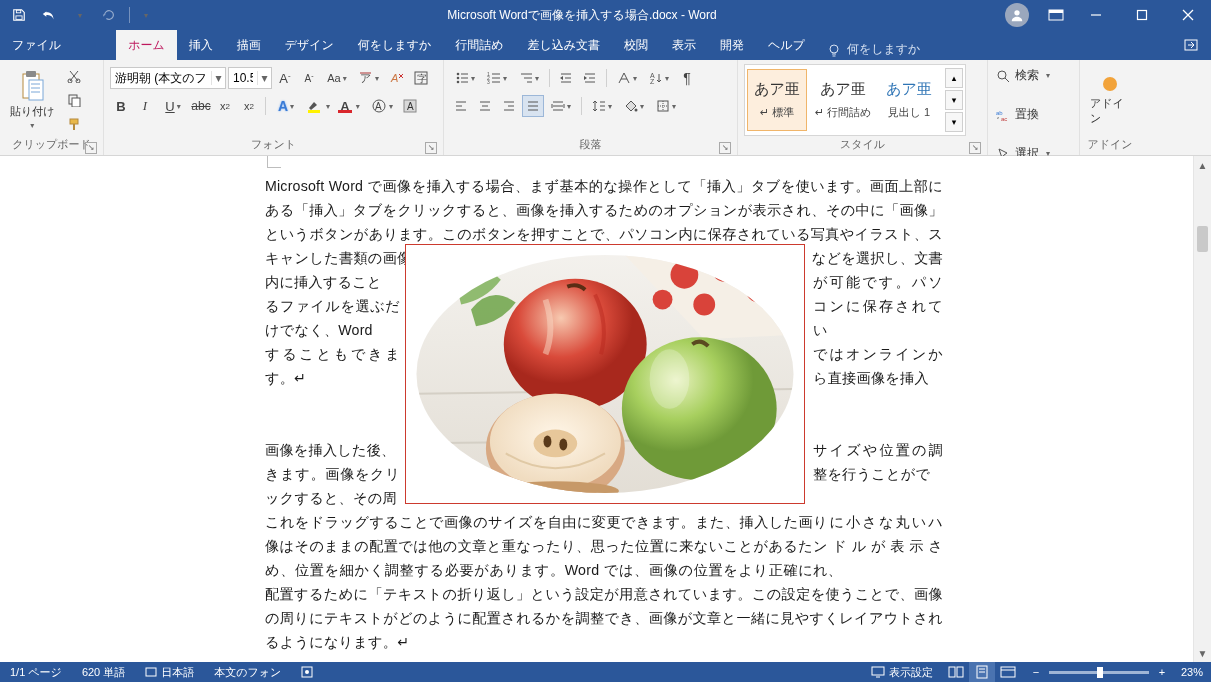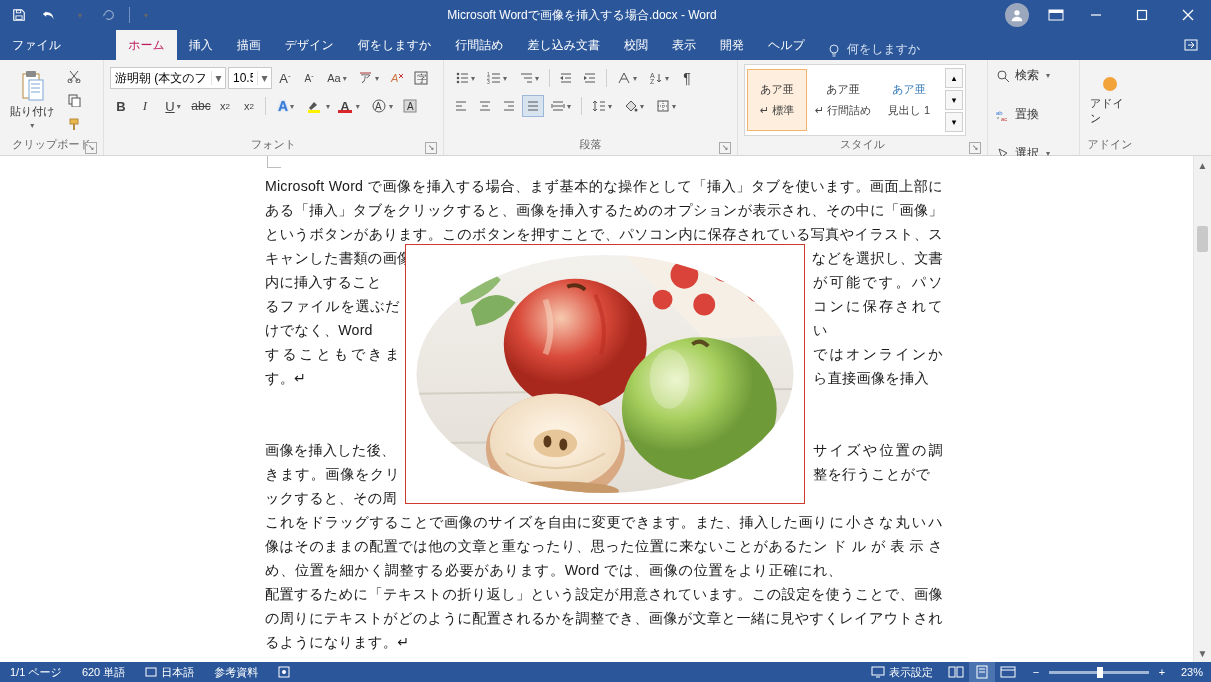--- a/index.html
+++ b/index.html
@@ -38,21 +38,21 @@
 
   .font-combo { height: 22px; border: 1px solid #c9c9c9; background: #fff; font-size: 12px; display:flex; align-items:center; }
   .font-combo input { border:none; outline:none; height: 20px; padding: 0 4px; font-size: 12px; }
   .font-combo .dd { width: 14px; text-align:center; color:#666; cursor:pointer; border-left:1px solid #e2e2e2; }
   .font-name input { width: 100px; }
   .font-size input { width: 28px; }
 
   .style-gal { display:flex; align-items:center; gap: 6px; border:1px solid #d6d6d6; background:#fff; padding:2px; height: 72px; }
   .style-item { width: 60px; height: 62px; display:flex; flex-direction:column; align-items:center; justify-content:center; gap:6px; border:1px solid transparent; cursor:pointer; font-size:11px; color:#444; }
   .style-item.sel { border:1px solid #f0b56a; background:#fdeedd; }
-  .style-item .samp { font-size: 11px; font-family: Liberation Mono, monospace; color:#333; }
+  .style-item .samp { font-size: 15px; font-family: Liberation Mono, monospace; color:#333; }
   .style-more { width:18px; display:flex; flex-direction:column; gap:2px; }
   .style-more div { height:20px; border:1px solid #cfcfcf; display:flex; align-items:center; justify-content:center; font-size:9px; cursor:pointer; background:#f7f7f7; }
 
   .edit-list { display:flex; flex-direction:column; gap:18px; padding-top:2px; }
   .edit-list .it { display:flex; align-items:center; gap:5px; font-size:12px; color:#333; cursor:pointer; padding:1px 2px; height:21px; }
 
   .doc-area { position: relative; height: 506px; background: #fff; display:flex; }
   .doc-scroll { flex:1; overflow:hidden; background:#ffffff; position:relative; }
   .vscroll { width: 18px; background:#f1f1f1; border-left:1px solid #e5e5e5; position:relative; }
   .vscroll .arrow { height:18px; display:flex; align-items:center; justify-content:center; color:#666; font-size:10px; cursor:pointer; }
@@ -585,21 +585,21 @@
 
 <div class="statusbar">
   <div class="seg">1/1 ページ</div>
   <div class="seg">620 単語</div>
   <div class="seg">
       <svg width="12" height="12">
         <rect x="1" y="2" width="10" height="8" fill="none" stroke="#fff"></rect>
       </svg>
       <span>日本語</span>
     </div>
-  <div class="seg">参考資料</div>
+  <div class="seg">本文のフォン</div>
   <div class="seg">
       <svg width="12" height="12">
         <rect x="1" y="1" width="10" height="10" fill="none" stroke="#fff"></rect>
         <circle cx="6" cy="6" r="2" fill="#fff"></circle>
       </svg>
     </div>
   <div class="spacer"></div>
   <div class="seg">
       <svg width="14" height="12">
         <rect x="1" y="1" width="12" height="8" fill="none" stroke="#fff"></rect>

